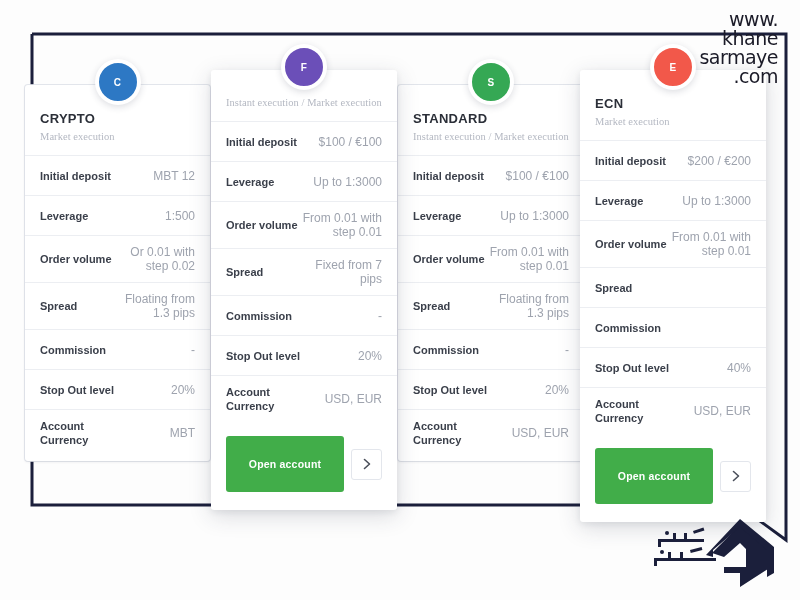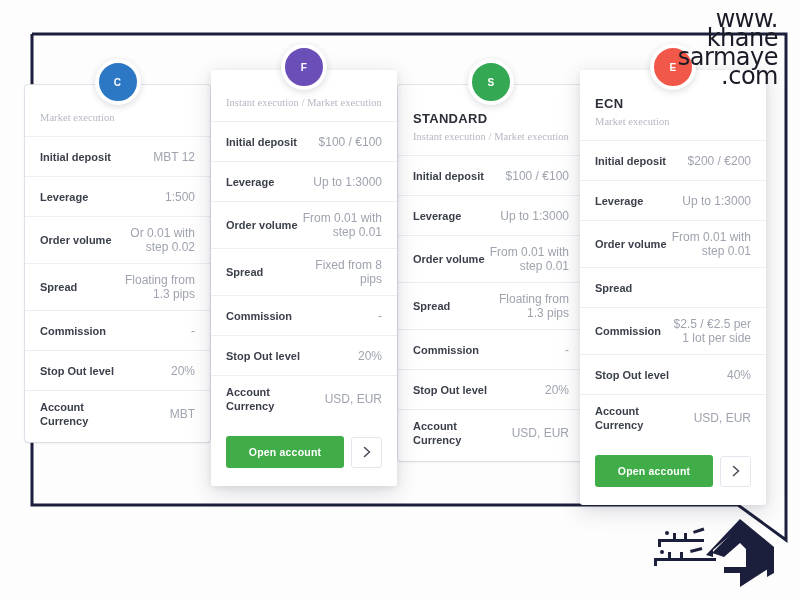--- a/index.html
+++ b/index.html
@@ -24,21 +24,21 @@
     pointer-events: none;
   }
 
   
   #watermark {
     position: absolute;
     right: 22px;
     top: 10px;
     text-align: right;
     font-family: "DejaVu Sans", sans-serif;
-    font-size: 24px;
+    font-size: 19px;
     line-height: 19px;
     letter-spacing: -0.5px;
     color: #1b1b28;
     z-index: 30;
     font-weight: 400;
   }
   #watermark div { white-space: nowrap; }
 
   
   #brand-logo {
@@ -140,21 +140,21 @@
     padding: 14px 15px 18px 15px;
     gap: 7px;
   }
   .btn-open {
     flex: 1 1 auto;
     background: #41ad49;
     color: #ffffff;
     font-size: 10.5px;
     font-weight: bold;
     text-align: center;
-    padding: 10px 6px;
+    padding: 22px 6px;
     border-radius: 3px;
     border: none;
     letter-spacing: 0.2px;
     cursor: pointer;
     font-family: "Liberation Sans", sans-serif;
   }
   .btn-next {
     width: 31px;
     height: 31px;
     border: 1px solid #e3e6ec;
@@ -203,20 +203,21 @@
   </g>
 </svg>
 
 <div id="cards">
 
   <div class="card flat" style="left:25px; top:85px; width:185px;">
     <div class="badge" style="background:#2d78c4;">
       <span>C</span>
     </div>
     <div class="card-head">
+      <div class="card-title">CRYPTO</div>
       <div class="card-sub">Market execution</div>
     </div>
     <div class="rows">
       <div class="row">
         <div class="row-label">Initial deposit</div>
         <div class="row-value">MBT 12</div>
       </div>
       <div class="row">
         <div class="row-label">Leverage</div>
         <div class="row-value">1:500</div>
@@ -259,21 +260,21 @@
       <div class="row">
         <div class="row-label">Leverage</div>
         <div class="row-value">Up to 1:3000</div>
       </div>
       <div class="row">
         <div class="row-label">Order volume</div>
         <div class="row-value">From 0.01 with step 0.01</div>
       </div>
       <div class="row">
         <div class="row-label">Spread</div>
-        <div class="row-value">Fixed from 8 pips</div>
+        <div class="row-value">Fixed from 7 pips</div>
       </div>
       <div class="row">
         <div class="row-label">Commission</div>
         <div class="row-value">-</div>
       </div>
       <div class="row">
         <div class="row-label">Stop Out level</div>
         <div class="row-value">20%</div>
       </div>
       <div class="row">
@@ -350,21 +351,20 @@
       </div>
       <div class="row">
         <div class="row-label">Order volume</div>
         <div class="row-value">From 0.01 with step 0.01</div>
       </div>
       <div class="row">
         <div class="row-label">Spread</div>
       </div>
       <div class="row">
         <div class="row-label">Commission</div>
-        <div class="row-value">$2.5 / €2.5 per 1 lot per side</div>
       </div>
       <div class="row">
         <div class="row-label">Stop Out level</div>
         <div class="row-value">40%</div>
       </div>
       <div class="row">
         <div class="row-label">Account Currency</div>
         <div class="row-value">USD, EUR</div>
       </div>
     </div>

